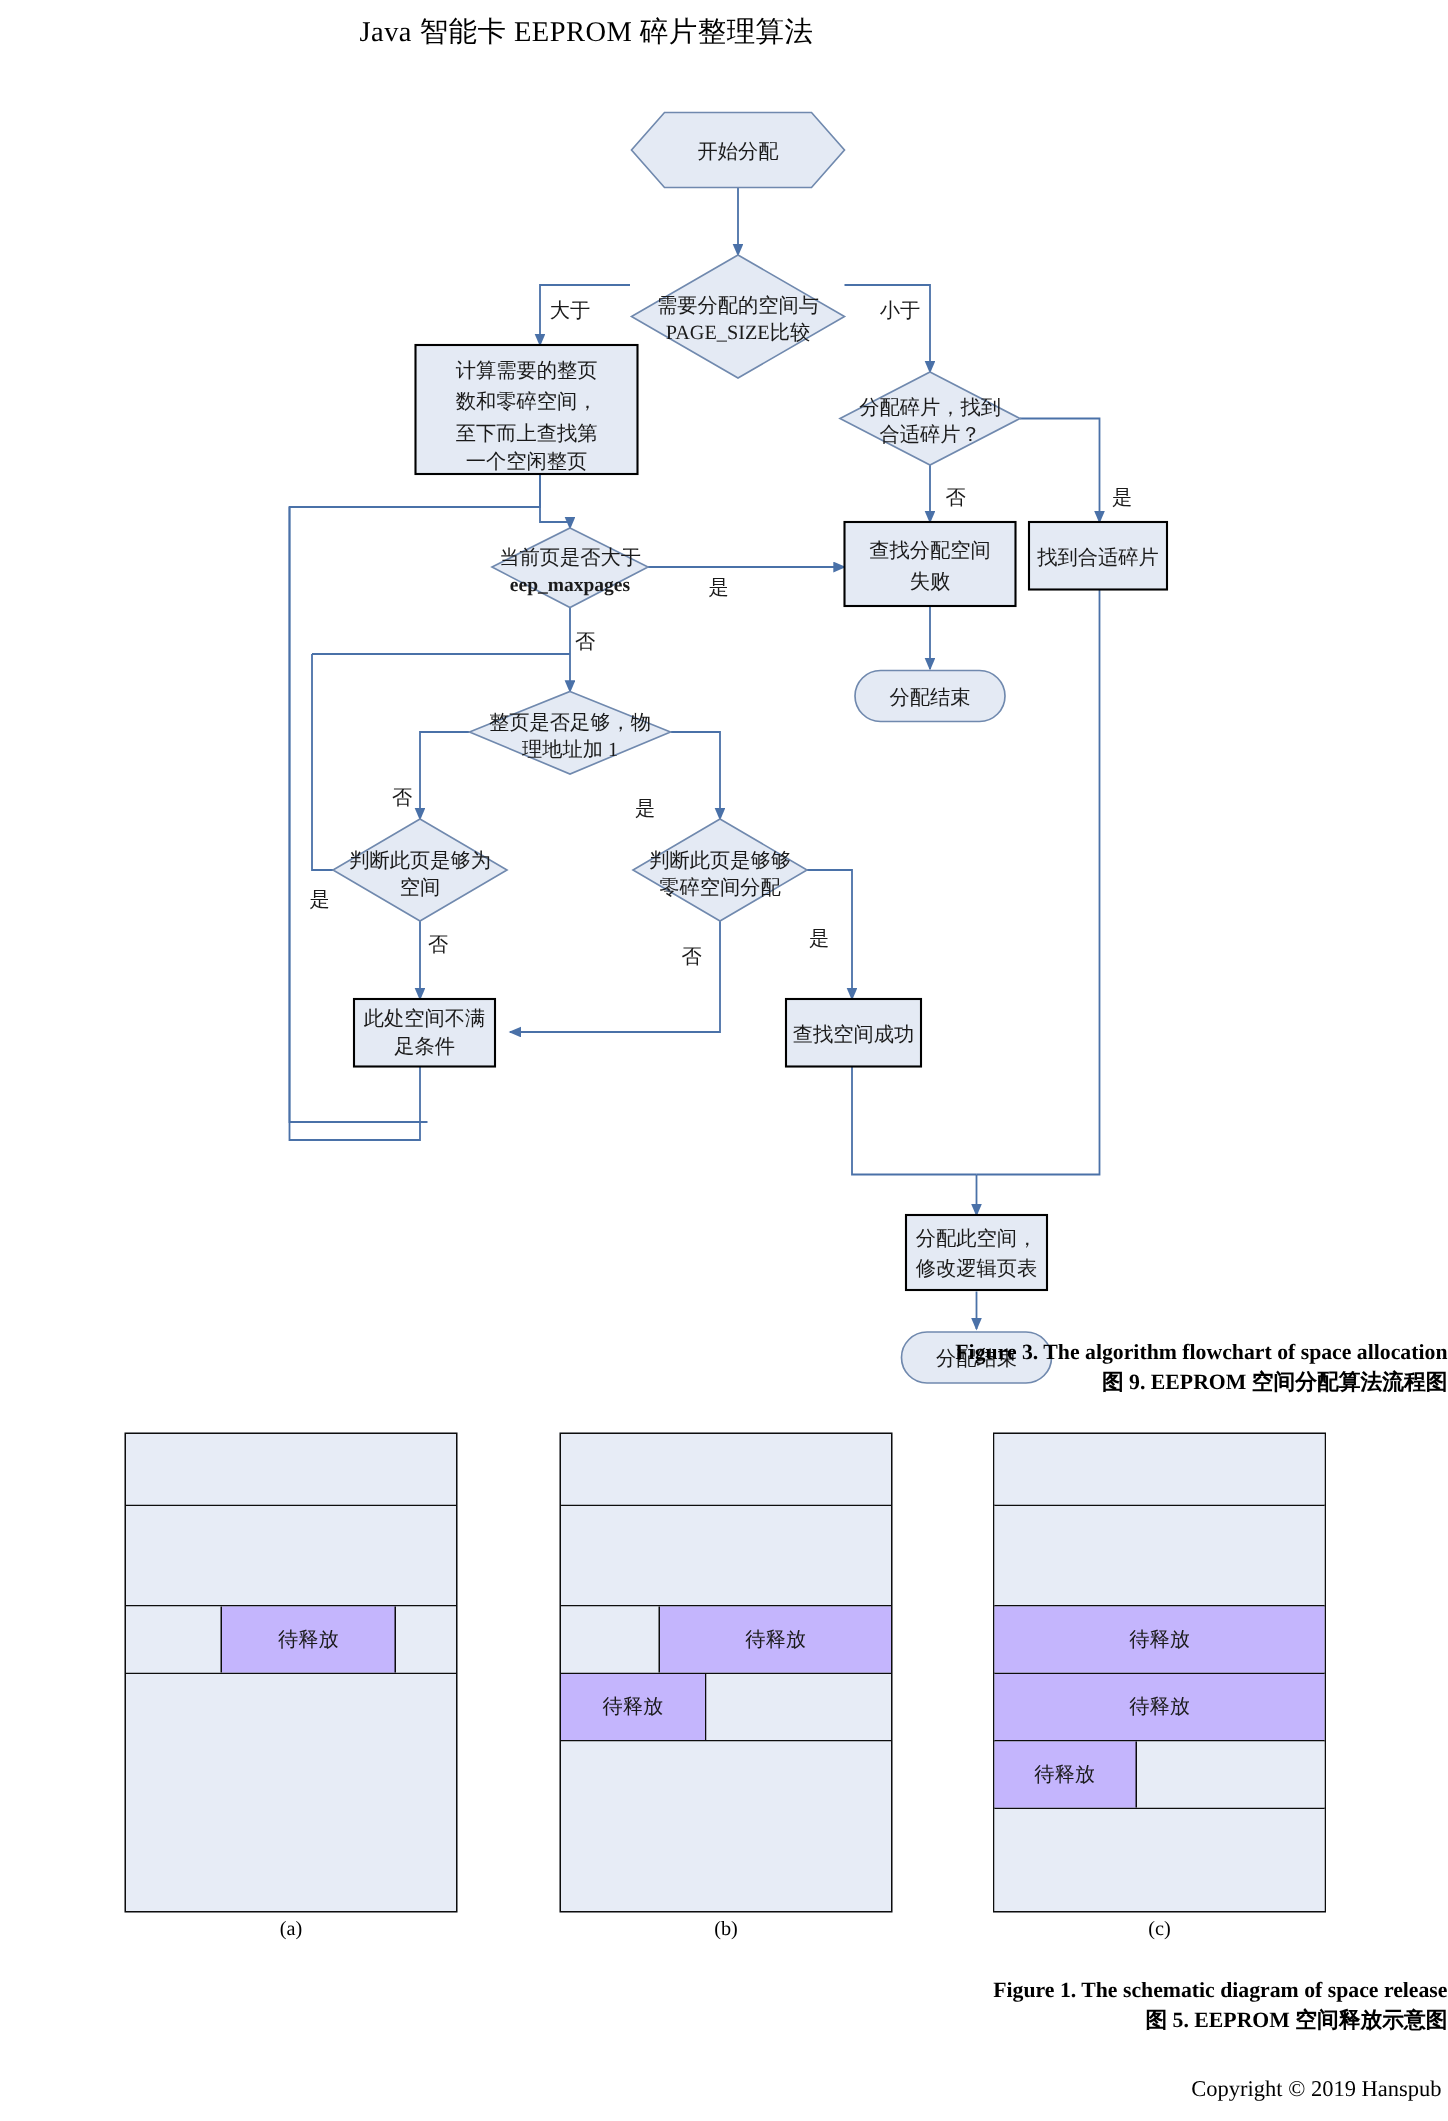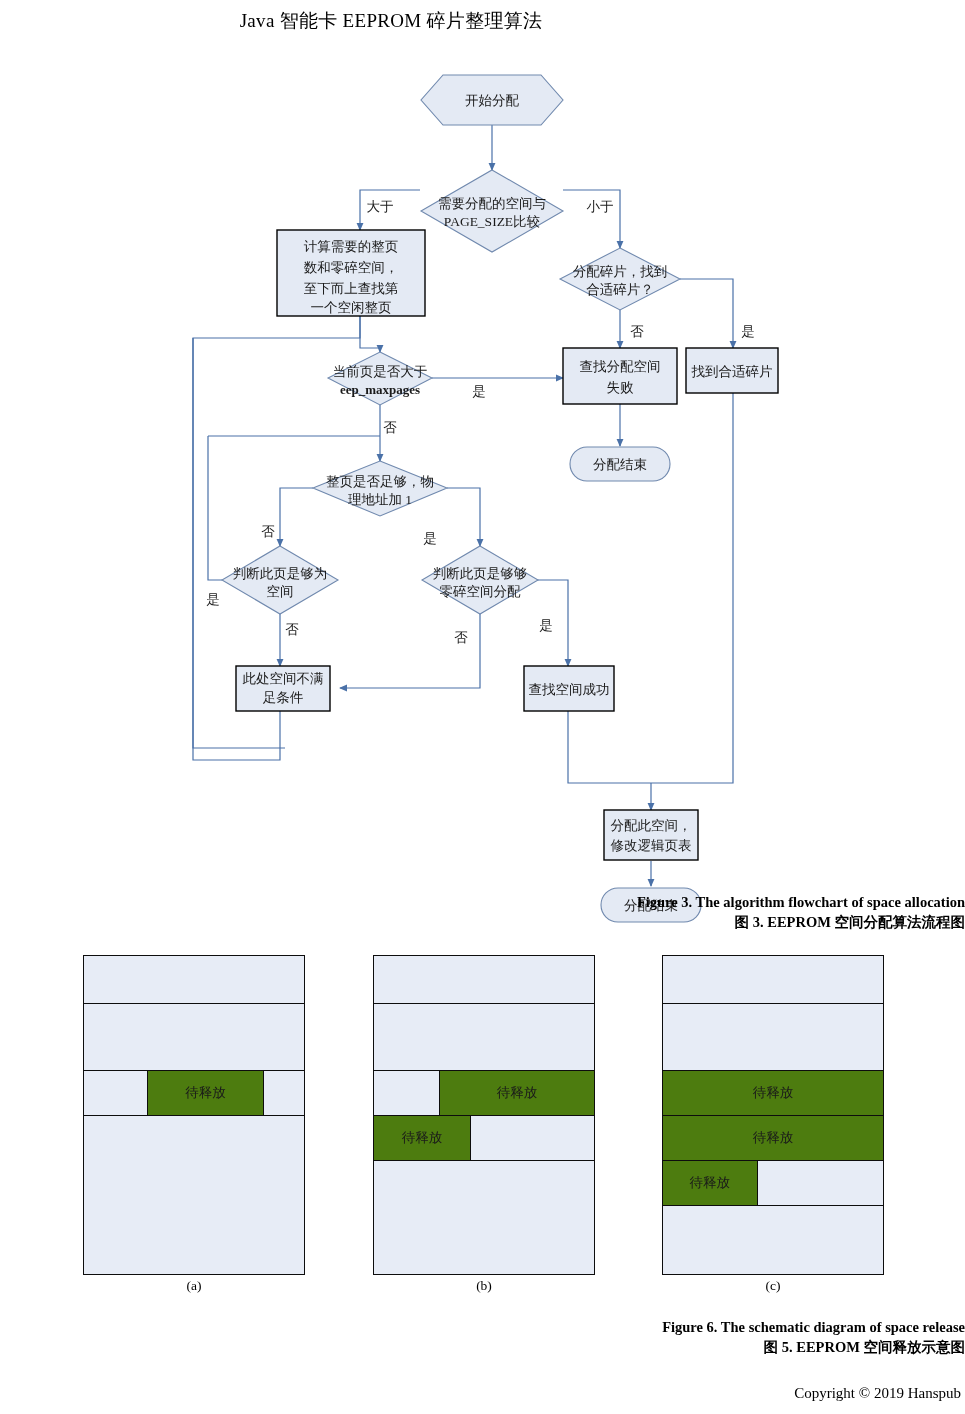--- a/index.html
+++ b/index.html
@@ -98,21 +98,21 @@
     display: flex;
     align-items: center;
     justify-content: center;
     font-size: 13.5px;
     color: #1a1a1a;
     background: #e7ecf6;
     overflow: hidden;
     white-space: nowrap;
   }
   .mem-cell.sep { border-right: 1.4px solid #0d0d0d; }
-  .mem-cell.hl { background: #4d7c0f; }
+  .mem-cell.hl { background: #c4b5fd; }
 
   .fig4-label {
     position: absolute;
     top: 1278px;
     font-size: 13.5px;
     text-align: center;
     width: 60px;
   }
 
   .footer-left {
@@ -293,21 +293,21 @@
 
       <g>
         <rect x="601" y="2" width="100" height="34" rx="17" ry="17" class="shape-fill shape-stroke-blue"></rect>
         <text class="node-text" x="651" y="24" text-anchor="middle">分配结束</text>
       </g>
     </svg>
   </div>
 
   <div class="caption" style="top:893px;">
     <span class="en">Figure 3. The algorithm flowchart of space allocation</span>
-    <span class="zh">图 3. EEPROM 空间分配算法流程图</span>
+    <span class="zh">图 9. EEPROM 空间分配算法流程图</span>
   </div>
 
   <div class="fig4-row">
     <div class="mem-block" id="mem-a" style="left:83px; width:222px;">
         <div class="mem-row" style="height: 48px;">
           <div class="mem-cell" style="width: 100%; height: 100%;"></div>
         </div>
         <div class="mem-row" style="height: 67px;">
           <div class="mem-cell" style="width: 100%; height: 100%;"></div>
         </div>
@@ -360,20 +360,20 @@
           <div class="mem-cell" style="width: 100%; height: 100%;"></div>
         </div>
       </div>
   </div>
 
   <div class="fig4-label" style="left:164px;">(a)</div>
   <div class="fig4-label" style="left:454px;">(b)</div>
   <div class="fig4-label" style="left:743px;">(c)</div>
 
   <div class="caption" style="top:1318px;">
-    <span class="en">Figure 6. The schematic diagram of space release</span>
+    <span class="en">Figure 1. The schematic diagram of space release</span>
     <span class="zh">图 5. EEPROM 空间释放示意图</span>
   </div>
 
   <div class="footer-left">106</div>
   <div class="footer-right">Copyright © 2019 Hanspub</div>
 
 </div>
 
 </body></html>

